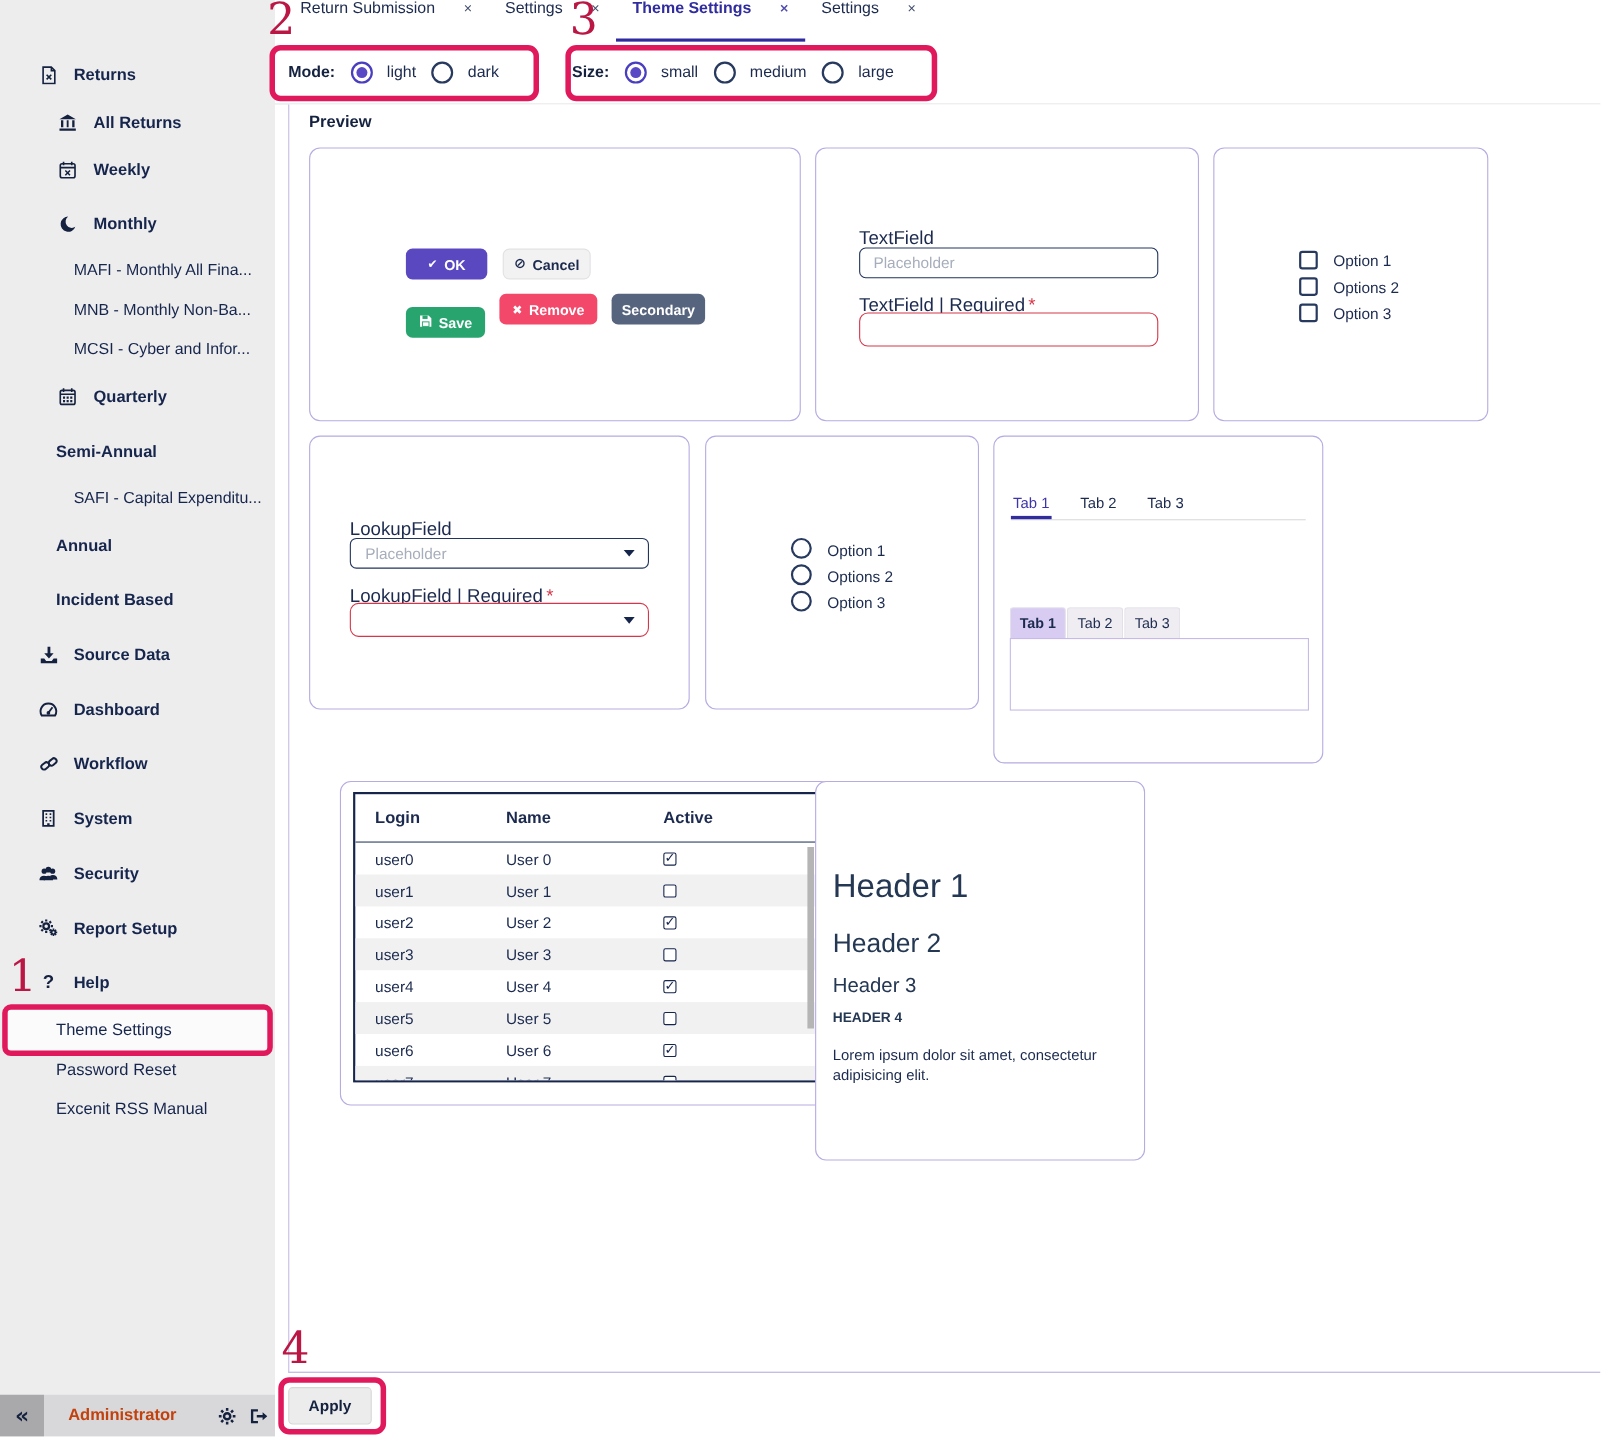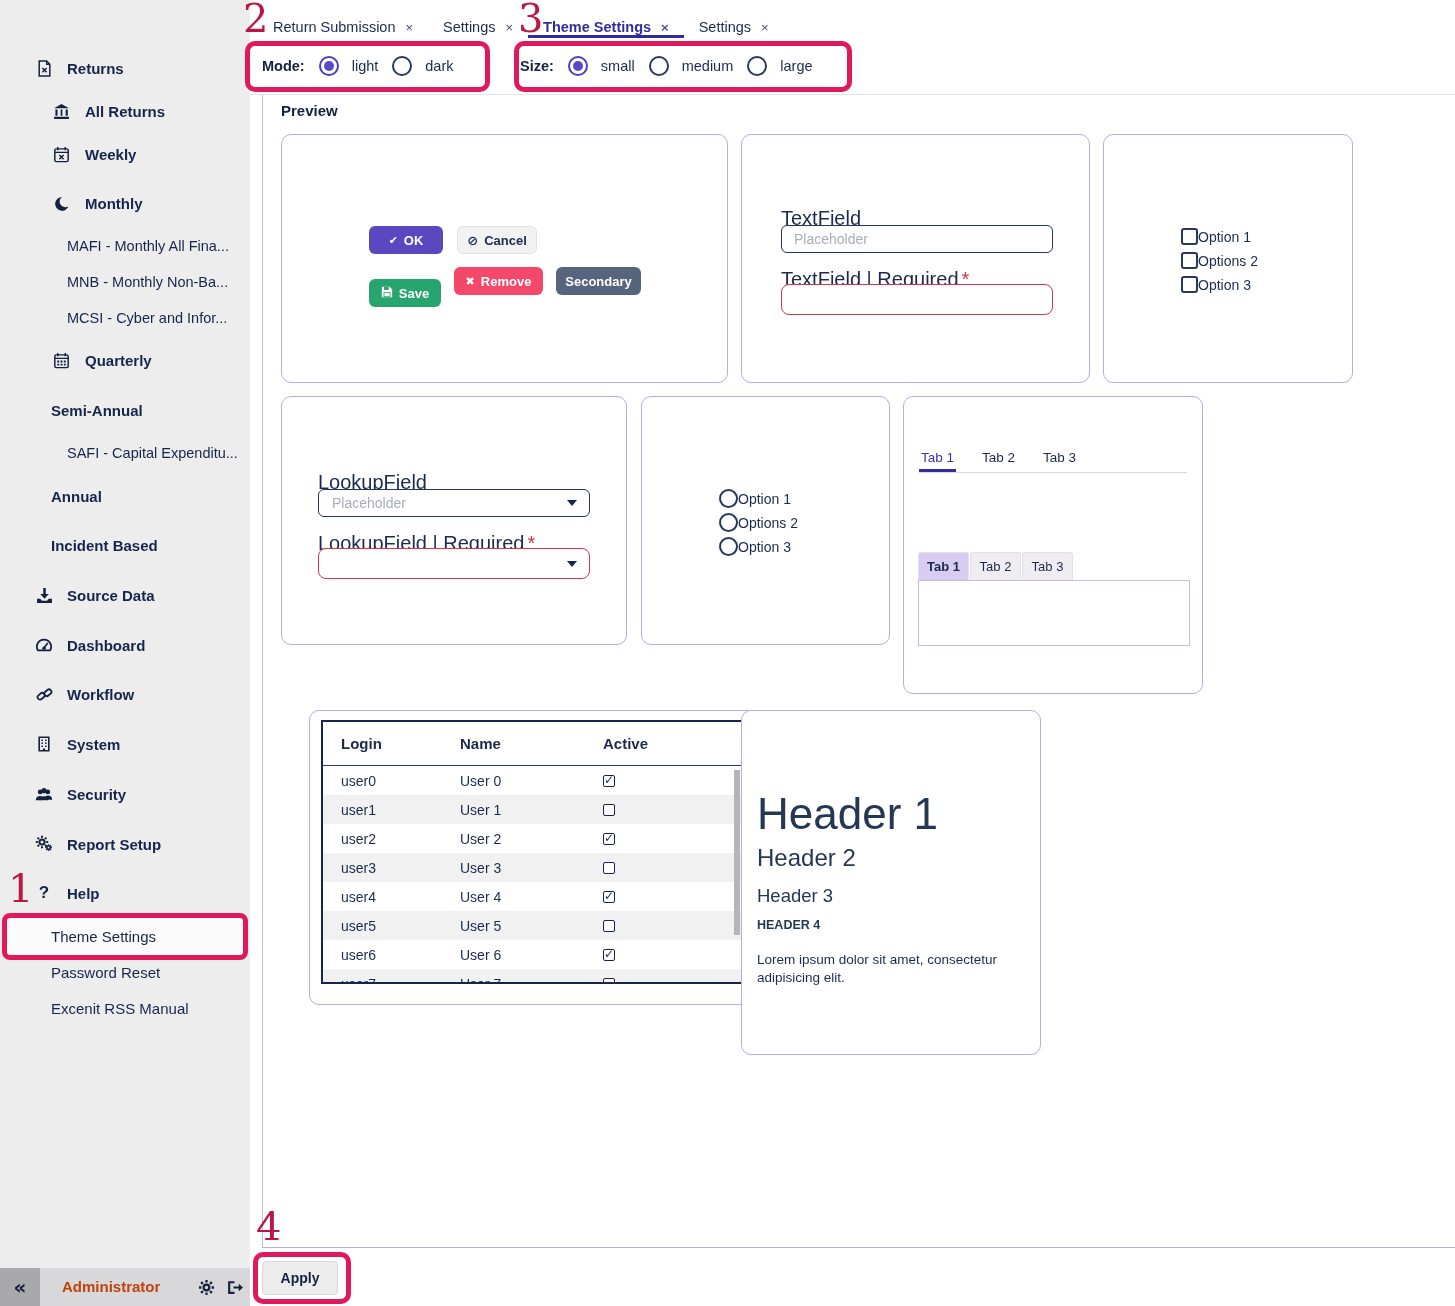--- a/index.html
+++ b/index.html
@@ -31,21 +31,21 @@
   .q-icon { font-weight:700; font-size:17px; }
 
   .sidebar-footer { position:absolute; left:0; top:1268px; width:250px; height:38px; background:#d8d8da; }
   .collapse-btn { position:absolute; left:0; top:0; width:40px; height:38px; background:#a9a9ab; display:flex; align-items:center; justify-content:center; font-size:20px; font-weight:700; color:#14213f; }
   .footer-user { position:absolute; left:62px; top:10px; font-size:15px; font-weight:700; color:#c2410c; }
   .footer-gear { position:absolute; left:198px; top:11px; width:17px; height:17px; color:#14213f; }
   .footer-signout { position:absolute; left:226px; top:11px; width:17px; height:17px; color:#14213f; }
 
   
   .topbar { position:absolute; left:250px; top:0; width:1205px; height:38px; background:#fff; display:flex; align-items:stretch; padding-left:8px; }
-  .ttab { display:flex; align-items:flex-end; gap:10px; padding:0 15px; font-size:14.5px; color:#1b2a4e; border-bottom:3px solid transparent; cursor:pointer; }
+  .ttab { display:flex; align-items:flex-start; gap:26px; padding:0 15px; font-size:14.5px; color:#1b2a4e; border-bottom:3px solid transparent; cursor:pointer; }
   .ttab .tclose { font-size:13px; opacity:.85; }
   .ttab.active { color:#312d9e; font-weight:700; border-bottom-color:#2f2b9e; }
 
   
   .toolbar { position:absolute; left:250px; top:38px; width:1205px; height:57px; background:#fff; border-bottom:1px solid #e4e4e8; }
   .tool-group { position:absolute; top:0; height:56px; display:flex; align-items:center; gap:14px; }
   .tool-label { font-size:14.5px; font-weight:700; color:#14213f; }
   .opt { display:flex; align-items:center; gap:13px; }
   .opt-label { font-size:14.5px; color:#1b2a4e; }
   .radio { width:20px; height:20px; border-radius:50%; border:2px solid #27395e; position:relative; background:#fff; }
@@ -69,31 +69,31 @@
   
   .btn { position:absolute; height:28px; border:none; border-radius:6px; font-family:inherit; font-size:13px; font-weight:700; display:flex; align-items:center; justify-content:center; gap:6px; color:#fff; cursor:pointer; }
   .btn .bicon { font-size:11px; line-height:1; }
   .btn-ok { left:87px; top:91px; width:74px; background:#5a48c1; }
   .btn-cancel { left:175px; top:91px; width:80px; background:#f2f2f2; color:#1b2a4e; border:1px solid #e2e2e4; }
   .btn-save { left:87px; top:132px; width:72px; background:#28a56f;margin-top:12px; }
   .btn-remove { left:172px; top:132px; width:89px; background:#f4486b; }
   .btn-secondary { left:274px; top:132px; width:85px; background:#57647e; }
 
   
-  .fld-label { position:absolute; font-size:20px; color:#1b2a4e; white-space:nowrap; }
+  .fld-label { position:absolute; font-size:17px; color:#1b2a4e; white-space:nowrap; }
   .req-star { color:#d63649; margin-left:3px; }
   .tf-input { position:absolute; border:1.5px solid #22355c; border-radius:6px; background:#fff; font-family:inherit; font-size:14px; color:#1b2a4e; padding:0 12px; }
   .tf-input::placeholder { color:#a7aebb; }
   .tf-input.req { border-color:#d63649; border-radius:8px; }
   .lookup { display:flex; align-items:center; justify-content:flex-end; padding-right:12px; }
   .caret { width:0; height:0; border-left:5px solid transparent; border-right:5px solid transparent; border-top:6px solid #16254c; }
   .lk-ph { position:absolute; left:13px; top:5px; font-size:14px; color:#a7aebb; }
 
   
-  .choice-row { position:absolute; display:flex; align-items:center; }
+  .choice-row { position:absolute; display:flex; align-items:flex-end; gap:14px; }
   .cbx-big { width:17px; height:17px; border:2px solid #27395e; border-radius:3px; background:#fff; }
   .radio-big { width:19px; height:19px; border:2.5px solid #27395e; border-radius:50%; background:#fff; }
   .choice-label { font-size:14px; color:#1b2a4e; }
 
   
   .ltab-row { position:absolute; left:15px; right:15px; top:48px; height:28px; border-bottom:1px solid #d9d9df; display:flex; }
   .ltab { margin-right:24px; padding:0 2px; font-size:13.5px; color:#1b2a4e; display:flex; align-items:center; border-bottom:3px solid transparent; cursor:pointer; }
   .ltab.active { color:#3d35a8; border-bottom-color:#312d9e; }
   .btab-row { position:absolute; left:14px; top:155px; display:flex; }
   .btab { width:51px; height:28px; background:#efedf2; border:1px solid #e3e0e8; border-bottom:none; border-radius:3px 3px 0 0; margin-right:1px; display:flex; align-items:center; justify-content:center; font-size:13px; color:#1b2a4e; cursor:pointer; }
@@ -104,21 +104,21 @@
   .tbl { position:absolute; left:11px; top:9px; width:424px; height:264px; border:2px solid #16254c; overflow:hidden; background:#fff; }
   .trow { display:grid; grid-template-columns:137px 143px 1fr; align-items:center; height:29px; font-size:14px; color:#1b2a4e; }
   .trow > :first-child { padding-left:18px; }
   .thead { height:44px; font-size:15px; font-weight:700; border-bottom:1.5px solid #2d3e63; }
   .trow.alt { background:#f1f1f2; }
   .cbx-sm { width:12px; height:12px; border:1.5px solid #16254c; border-radius:2px; position:relative; background:#fff; }
   .cbx-sm.checked::after { content:"✓"; font-family:"DejaVu Sans",sans-serif; position:absolute; left:0px; top:-3px; font-size:12px; font-weight:700; color:#16254c; }
   .tbl-scroll { position:absolute; right:3px; top:48px; width:6px; height:165px; background:#b5b5b5; }
 
   
-  .ty-h1 { position:absolute; left:15px; top:78px; font-size:44px; font-weight:300; color:#243753;text-align:right; }
+  .ty-h1 { position:absolute; left:15px; top:78px; font-size:30px; font-weight:300; color:#243753;text-align:right; }
   .ty-h2 { position:absolute; left:15px; top:133px; font-size:24px; font-weight:400; color:#243753; }
   .ty-h3 { position:absolute; left:15px; top:174px; font-size:18.5px; font-weight:400; color:#243753; }
   .ty-h4 { position:absolute; left:15px; top:207px; font-size:12.5px; font-weight:700; color:#243753; }
   .ty-p  { position:absolute; left:15px; top:240px; width:248px; font-size:13.5px; line-height:1.35; color:#1b2a4e; }
 
   
   .apply-btn { position:absolute; left:262px; top:1261px; width:76px; height:34px; background:#ececec; border:1px solid #d8d8d8; border-radius:4px; font-family:inherit; font-size:14px; font-weight:700; color:#14213f; cursor:pointer; }
 
   
   .anno-box { position:absolute; border:5px solid #e0185c; border-radius:10px; pointer-events:none; z-index:20; }

